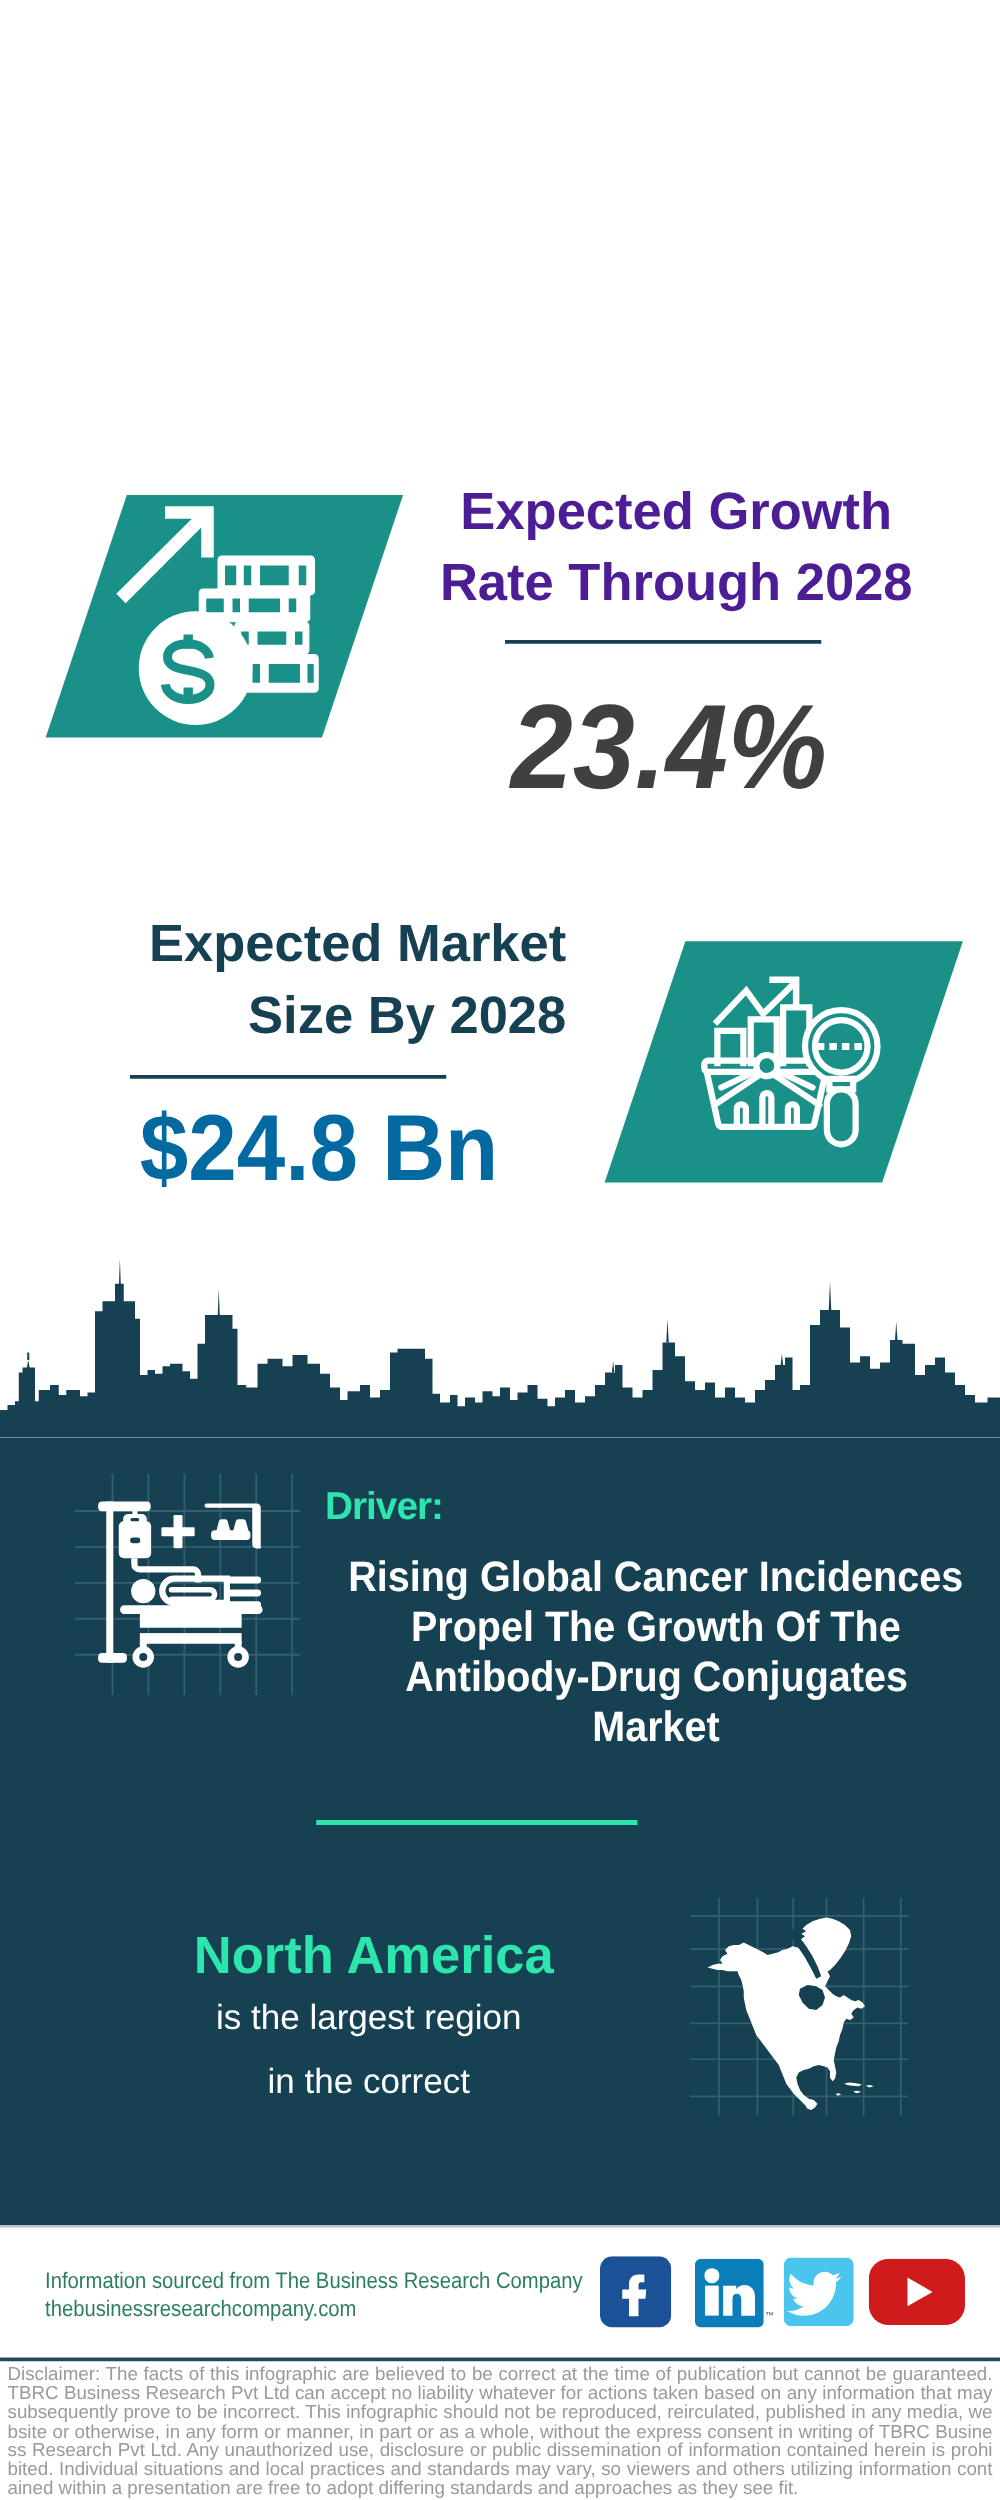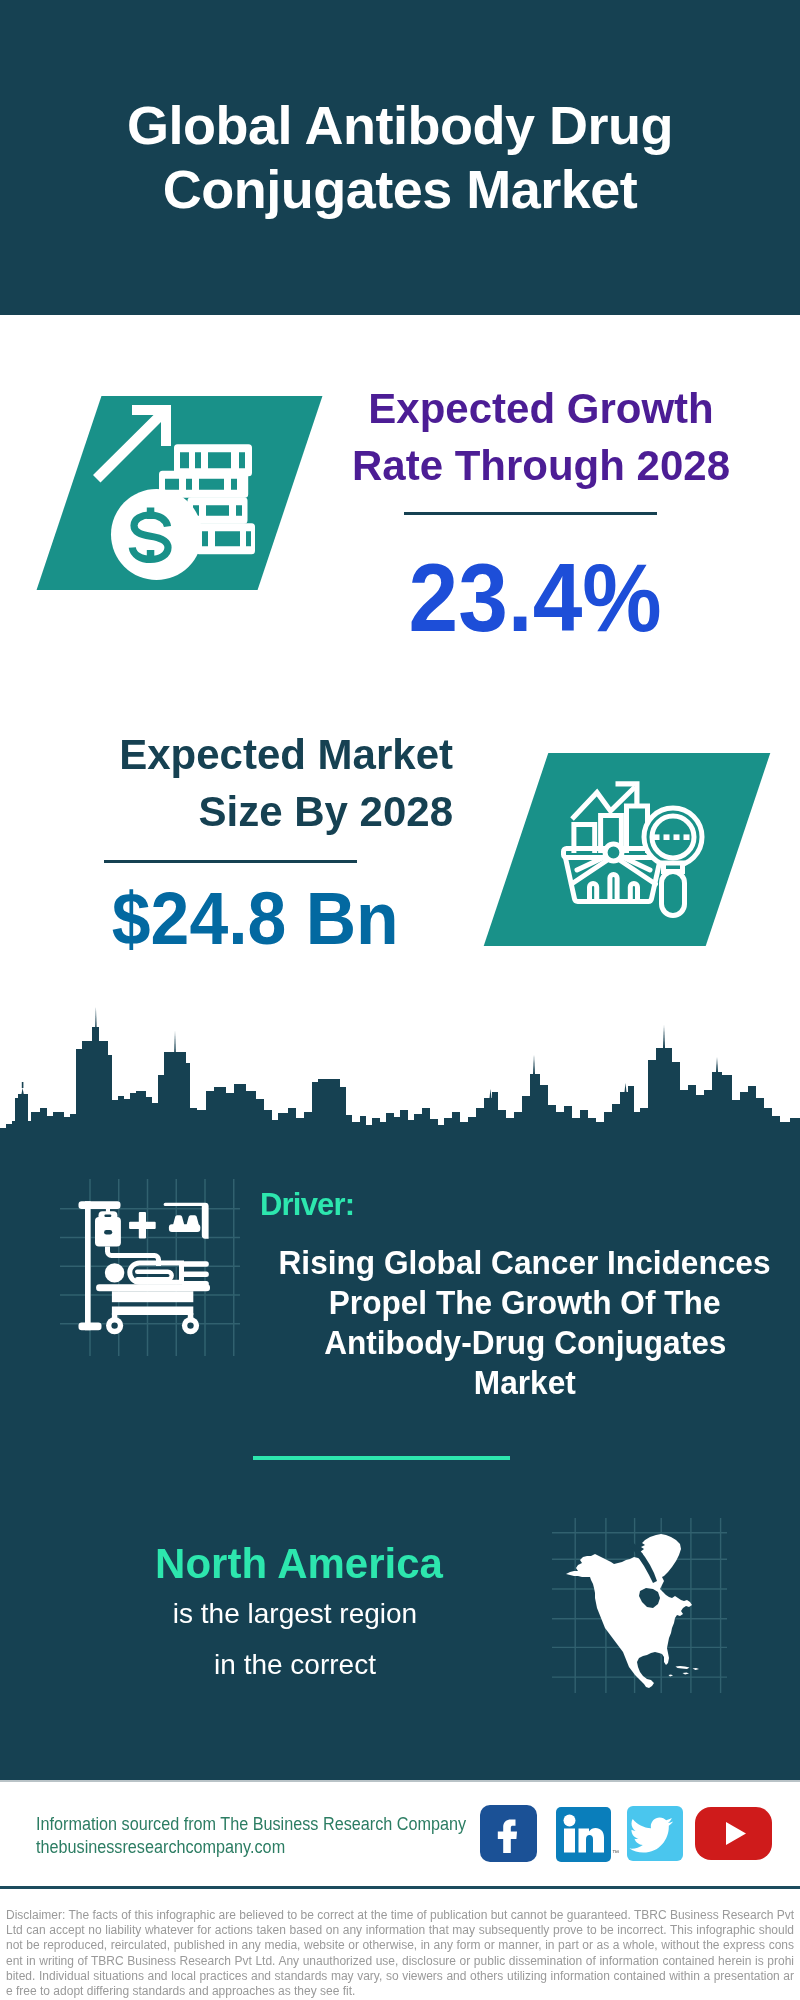--- a/index.html
+++ b/index.html
@@ -7,21 +7,21 @@
   .page{position:relative;width:800px;height:2000px;}
   
   .header{position:absolute;left:0;top:0;width:800px;height:315px;background:#164152;}
   .header-title{position:absolute;left:0;top:93px;width:800px;text-align:center;color:#ffffff;font-size:54px;font-weight:bold;line-height:64px;letter-spacing:-0.5px;}
   
   .para{position:absolute;background:#199189;transform:skewX(-18.5deg);}
   .stat1-para{left:69px;top:396px;width:221px;height:194px;}
   .stat1-icon{position:absolute;left:87px;top:400px;width:200px;height:200px;}
   .stat1-label{position:absolute;left:341px;top:380px;width:400px;text-align:center;color:#4c1d95;font-size:42px;font-weight:bold;line-height:57px;}
   .stat1-rule{position:absolute;left:404px;top:512px;width:253px;height:3px;background:#164152;}
-  .stat1-value{position:absolute;left:335px;top:548px;width:400px;text-align:center;color:#1d4ed8;font-size:96px;font-weight:bold;line-height:100px;}
+  .stat1-value{position:absolute;left:335px;top:548px;width:400px;text-align:center;color:#404040;font-size:96px;font-weight:bold;line-height:100px;font-style:italic;}
   .stat1-value span{display:inline-block;transform:scaleX(0.93);}
 
   .stat2-para{left:516px;top:753px;width:222px;height:193px;}
   .stat2-icon{position:absolute;left:555px;top:775px;width:150px;height:150px;}
   .stat2-label{position:absolute;left:53px;top:726px;width:400px;text-align:right;color:#164152;font-size:42px;font-weight:bold;line-height:57px;}
   .stat2-rule{position:absolute;left:104px;top:860px;width:253px;height:3px;background:#164152;}
   .stat2-value{position:absolute;left:55px;top:868px;width:400px;text-align:center;color:#0369a1;font-size:75px;font-weight:bold;line-height:100px;}
   .stat2-value span{display:inline-block;transform:scaleX(0.93);}
 
   
@@ -38,32 +38,29 @@
   .region-sub{position:absolute;left:65px;top:1588px;width:460px;text-align:center;color:#ffffff;font-size:28px;font-weight:normal;line-height:51px;white-space:nowrap;}
   .region-icon{position:absolute;left:552px;top:1518px;width:175px;height:175px;}
 
   
   .footer{position:absolute;left:0;top:1780px;width:800px;height:108px;background:#ffffff;}
   .footer-topline{position:absolute;left:0;top:1780px;width:800px;height:2px;background:#b9c3c7;}
   .src-line1{position:absolute;left:36px;top:1813px;color:#2c7d63;font-size:18px;line-height:22px;white-space:nowrap;transform-origin:left top;transform:scaleX(0.9);}
   .src-line2{position:absolute;left:36px;top:1836px;color:#2c7d63;font-size:18px;line-height:22px;white-space:nowrap;transform-origin:left top;transform:scaleX(0.9);}
   .social{position:absolute;}
   .disc-rule{position:absolute;left:0;top:1886px;width:800px;height:3px;background:#1d4c5e;}
-  .disclaimer{position:absolute;left:6px;top:1892px;width:788px;color:#9a9a9a;font-size:12px;line-height:15.2px;text-align:justify;word-break:break-all;margin-top:16px;}
+  .disclaimer{position:absolute;left:6px;top:1892px;width:788px;color:#9a9a9a;font-size:15px;line-height:15.2px;text-align:justify;word-break:break-all;}
 
 
 
 </style>
 </head>
 <body>
 
 <div class="page">
-  <div class="header">
-    <div class="header-title">Global Antibody Drug Conjugates Market</div>
-  </div>
 
   <div class="para stat1-para"></div>
   <svg class="stat1-icon" viewBox="0 0 200 200">
     <g fill="#ffffff">
       <path d="M45,5 L84,5 L84,46 L74,46 L74,22 L13.5,82.5 L6,75 L66.5,15 L45,15 Z"></path>
       <path d="M90.5,44.30000000000001 L161.5,44.30000000000001 A3.5,3.5 0 0 1 165,47.80000000000001 L165,72.69999999999999 A3.5,3.5 0 0 1 161.5,76.19999999999999 L90.5,76.19999999999999 A3.5,3.5 0 0 1 87,72.69999999999999 L87,47.80000000000001 A3.5,3.5 0 0 1 90.5,44.30000000000001 Z M93,52.30000000000001 L93,68.19999999999999 L102,68.19999999999999 L102,52.30000000000001 Z M108,52.30000000000001 L108,68.19999999999999 L114,68.19999999999999 L114,52.30000000000001 Z M121,52.30000000000001 L121,68.19999999999999 L144,68.19999999999999 L144,52.30000000000001 Z M152,52.30000000000001 L152,68.19999999999999 L158,68.19999999999999 L158,52.30000000000001 Z"></path>
       <path d="M75.5,70.69999999999999 L157.7,70.69999999999999 A3.5,3.5 0 0 1 161.2,74.19999999999999 L161.2,94.19999999999999 A3.5,3.5 0 0 1 157.7,97.69999999999999 L75.5,97.69999999999999 A3.5,3.5 0 0 1 72,94.19999999999999 L72,74.19999999999999 A3.5,3.5 0 0 1 75.5,70.69999999999999 Z M78,78.69999999999999 L78,89.69999999999999 L92,89.69999999999999 L92,78.69999999999999 Z M99,78.69999999999999 L99,89.69999999999999 L105,89.69999999999999 L105,78.69999999999999 Z M112,78.69999999999999 L112,89.69999999999999 L137,89.69999999999999 L137,78.69999999999999 Z M144,78.69999999999999 L144,89.69999999999999 L150,89.69999999999999 L150,78.69999999999999 Z"></path>
       <path d="M104.0,97.19999999999999 L157.0,97.19999999999999 A3.5,3.5 0 0 1 160.5,100.69999999999999 L160.5,120.20000000000005 A3.5,3.5 0 0 1 157.0,123.70000000000005 L104.0,123.70000000000005 A3.5,3.5 0 0 1 100.5,120.20000000000005 L100.5,100.69999999999999 A3.5,3.5 0 0 1 104.0,97.19999999999999 Z M106,105.19999999999999 L106,115.70000000000005 L112,115.70000000000005 L112,105.19999999999999 Z M119,105.19999999999999 L119,115.70000000000005 L142,115.70000000000005 L142,105.19999999999999 Z M149,105.19999999999999 L149,115.70000000000005 L155,115.70000000000005 L155,105.19999999999999 Z"></path>
       <path d="M112.19999999999999,123.20000000000005 L164.5,123.20000000000005 A3.5,3.5 0 0 1 168,126.70000000000005 L168,150.70000000000005 A3.5,3.5 0 0 1 164.5,154.20000000000005 L112.19999999999999,154.20000000000005 A3.5,3.5 0 0 1 108.69999999999999,150.70000000000005 L108.69999999999999,126.70000000000005 A3.5,3.5 0 0 1 112.19999999999999,123.20000000000005 Z M115,131.20000000000005 L115,146.20000000000005 L121,146.20000000000005 L121,131.20000000000005 Z M128,131.20000000000005 L128,146.20000000000005 L153,146.20000000000005 L153,131.20000000000005 Z M159,131.20000000000005 L159,146.20000000000005 L164,146.20000000000005 L164,131.20000000000005 Z"></path>
       <circle cx="69.5" cy="134.5" r="45.5"></circle>

